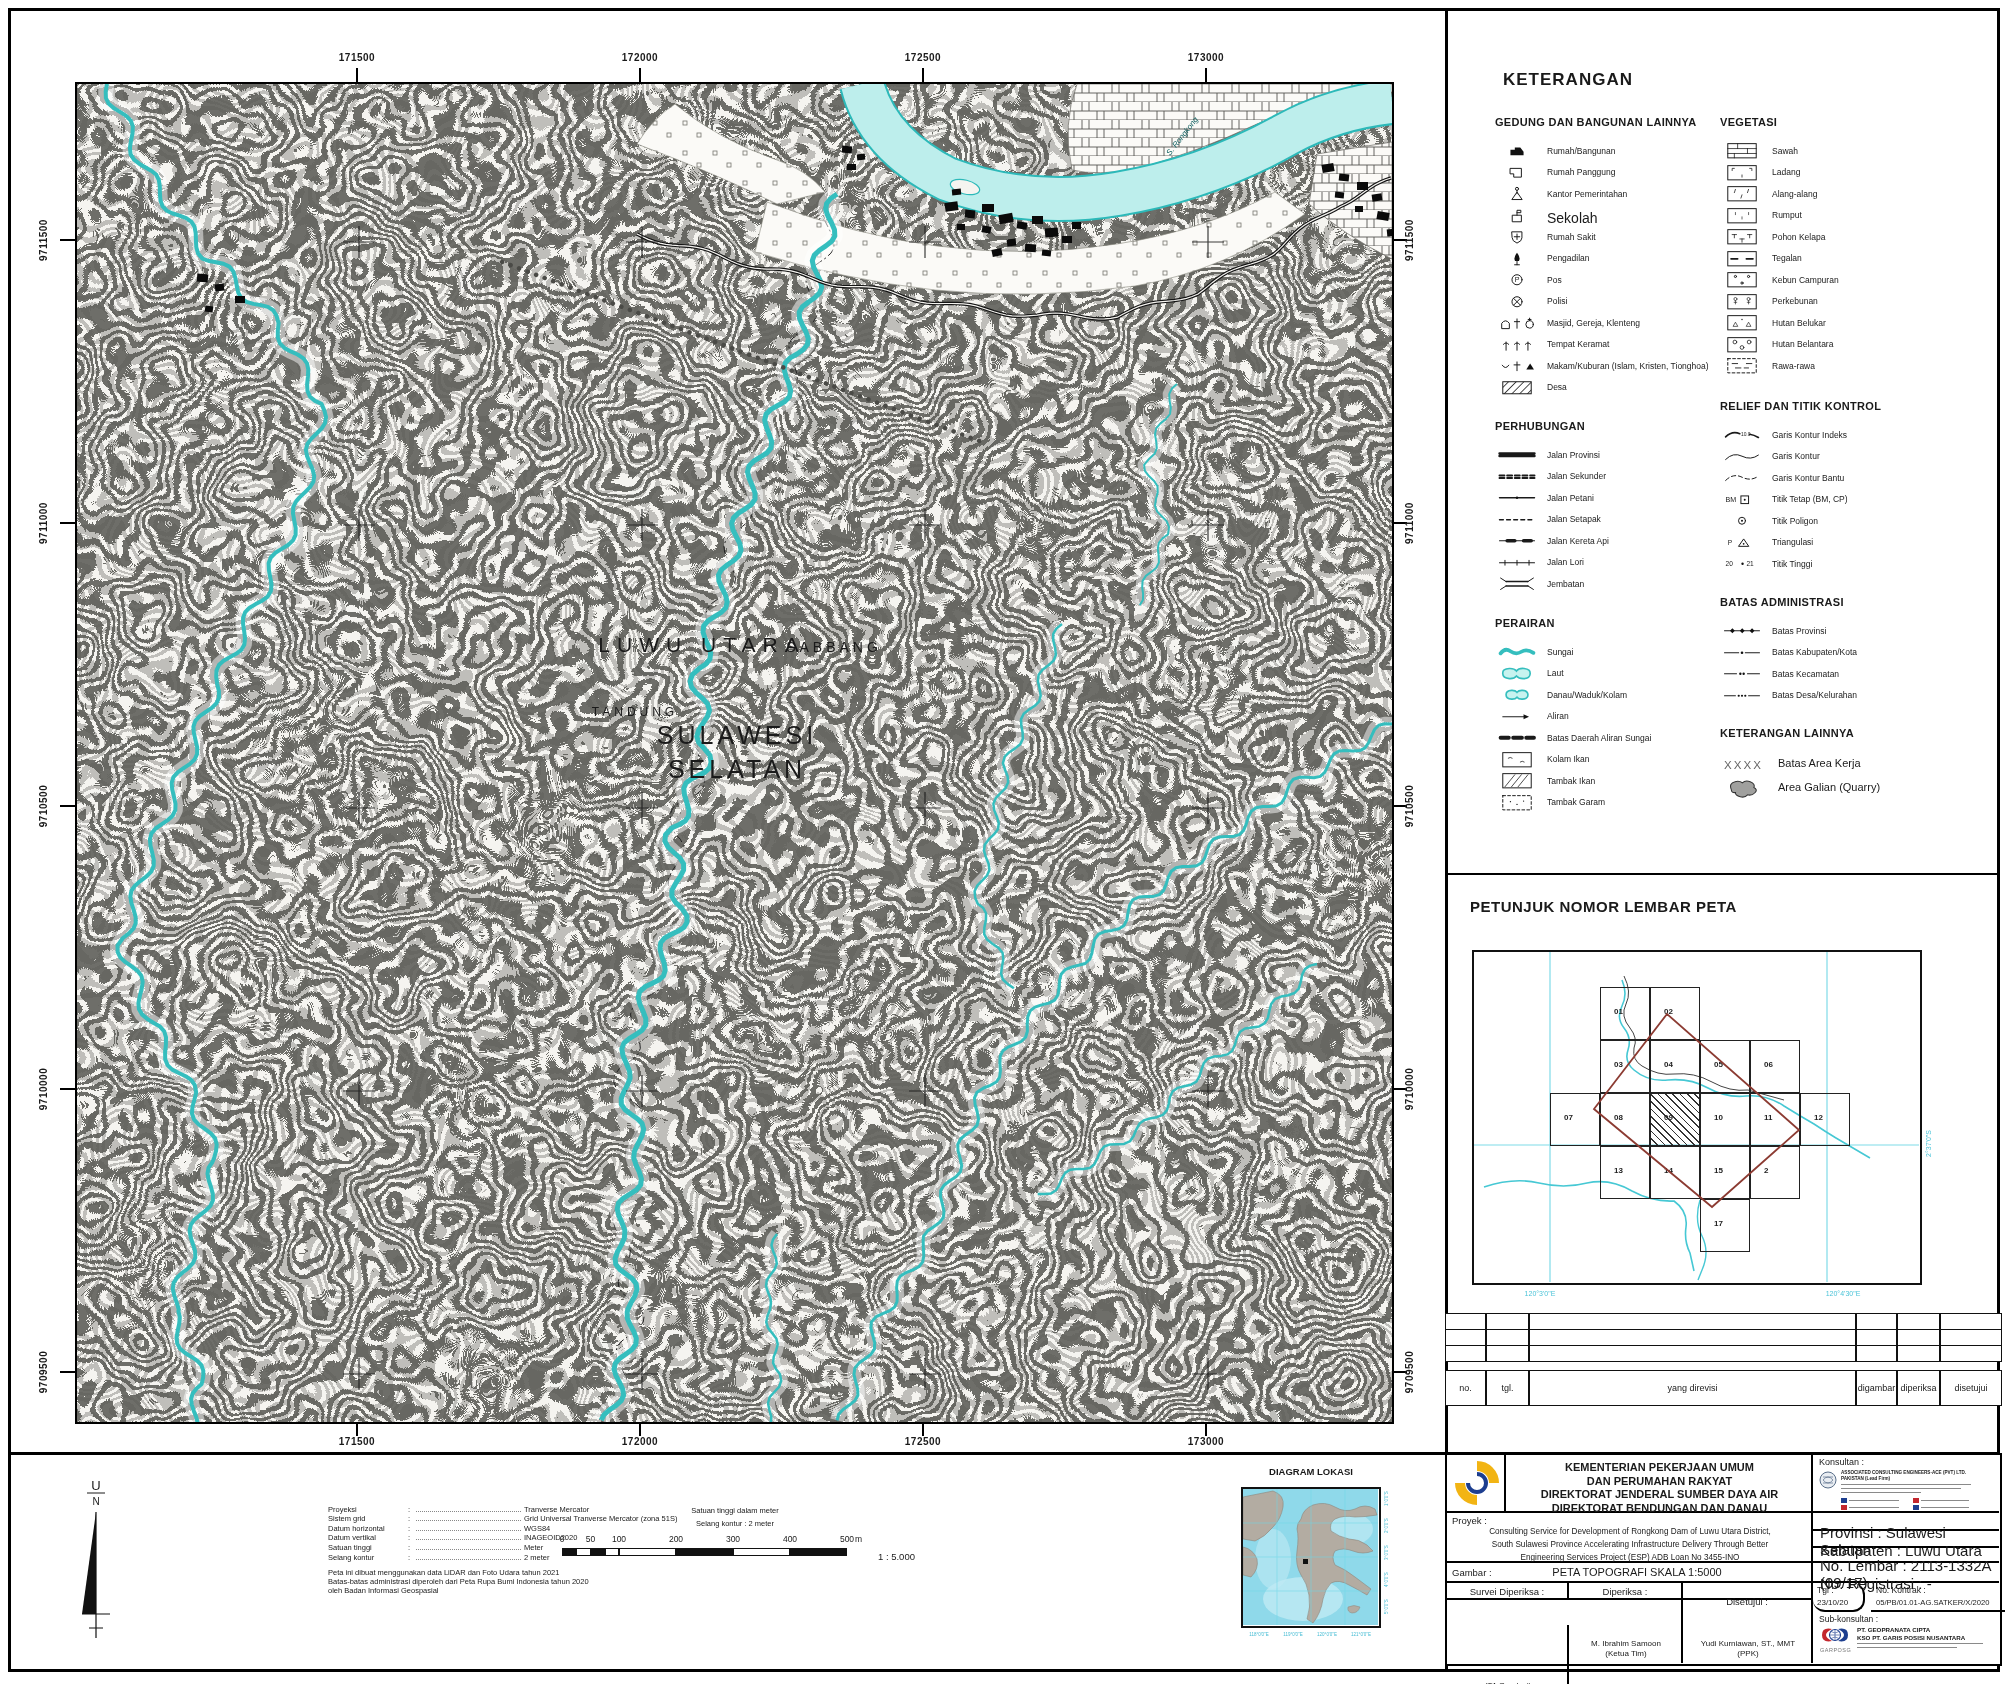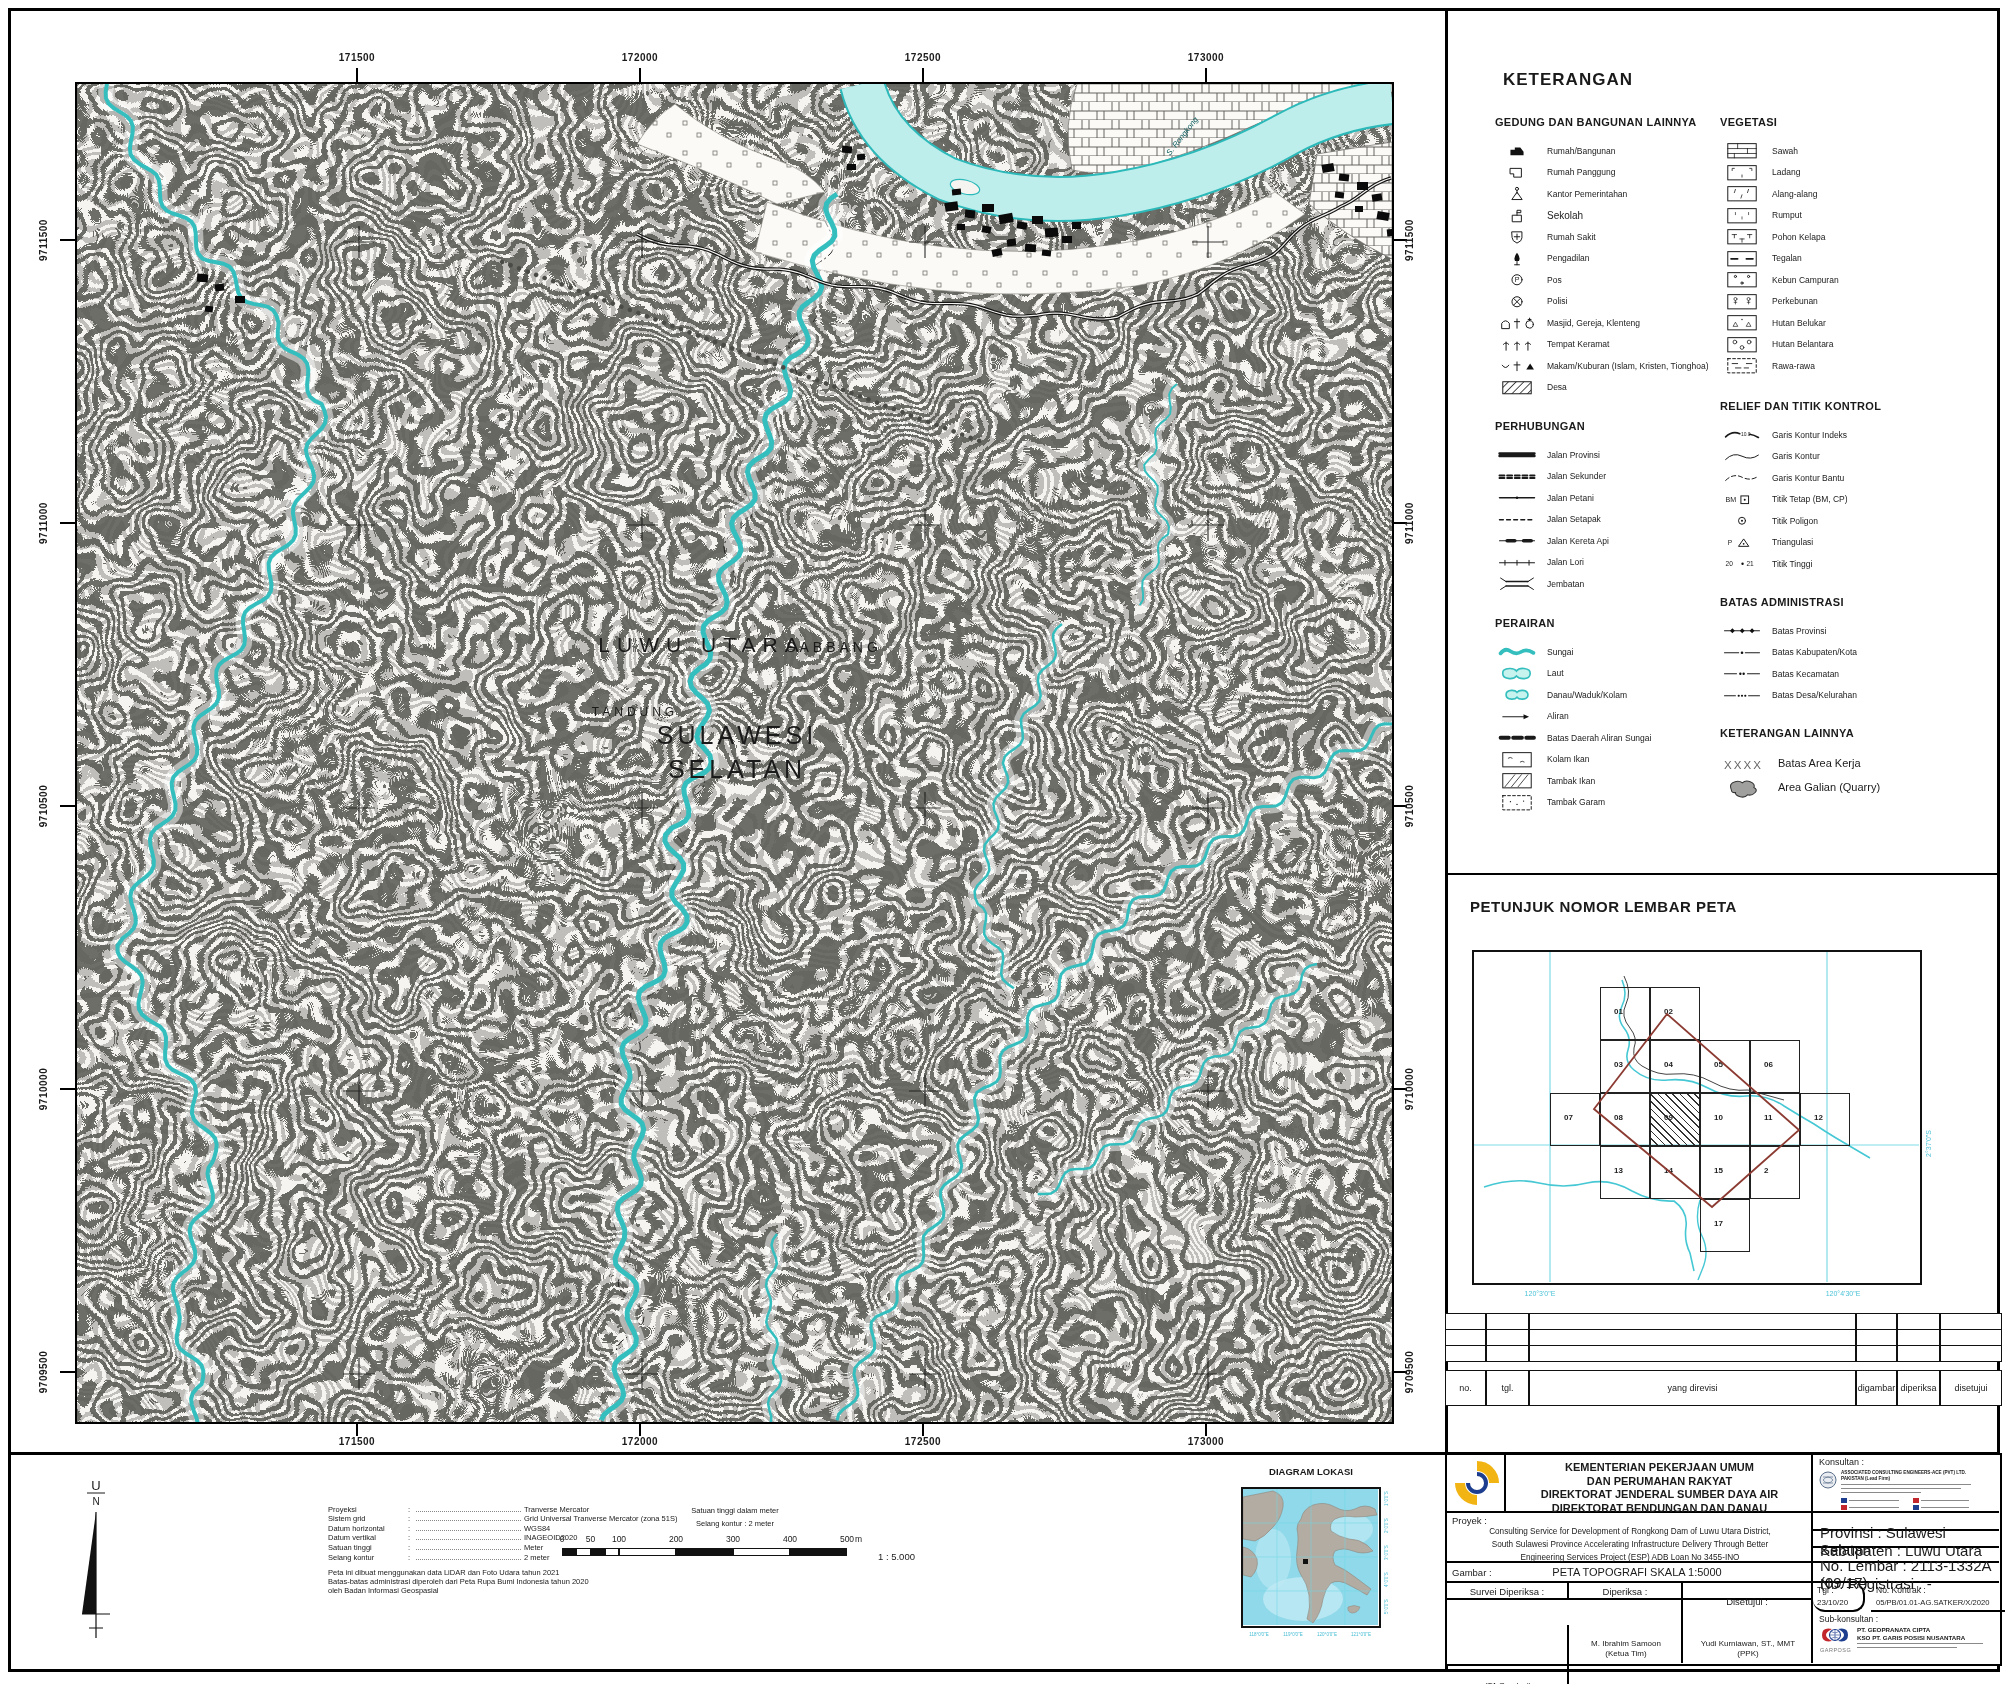--- a/index.html
+++ b/index.html
@@ -499,21 +499,21 @@
     <div class="abs" style="left: 52px; top: 3.5px; font-size: 8.5px; white-space: nowrap;">Kantor Pemerintahan</div>
   </div>
 <div class="abs" style="left: 1495px; top: 206.5px; width: 215px; height: 19px;">
     <div class="abs ico-wrap" style="left: 0px; top: 0px;">
       <svg viewBox="0 0 40 16" width="44" height="17.5">
         <g fill="none" stroke="#1a1a1a" stroke-width="0.9" stroke-linecap="round">
           <path d="M16 7.5 h8 v6 h-8 z M20 7.5 V3 h3.5 v2.2 H20"></path>
         </g>
       </svg>
     </div>
-    <div class="abs" style="left: 52px; top: 3.5px; font-size: 10px; white-space: nowrap;">Sekolah</div>
+    <div class="abs" style="left: 52px; top: 3.5px; font-size: 14px; white-space: nowrap;">Sekolah</div>
   </div>
 <div class="abs" style="left: 1495px; top: 228px; width: 215px; height: 19px;">
     <div class="abs ico-wrap" style="left: 0px; top: 0px;">
       <svg viewBox="0 0 40 16" width="44" height="17.5">
         <g fill="none" stroke="#1a1a1a" stroke-width="0.9" stroke-linecap="round">
           <path d="M15.5 3.5 h9 v5.5 q0 3 -4.5 4.8 q-4.5 -1.8 -4.5 -4.8 z M20 5.5 v5 M17.5 8 h5"></path>
         </g>
       </svg>
     </div>
     <div class="abs" style="left: 52px; top: 3.5px; font-size: 8.5px; white-space: nowrap;">Rumah Sakit</div>

